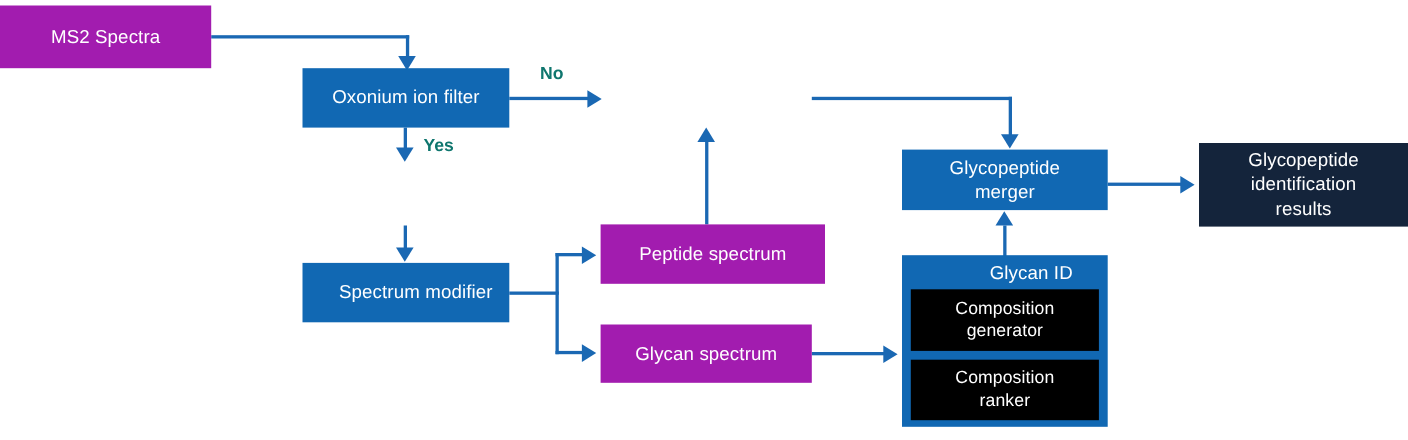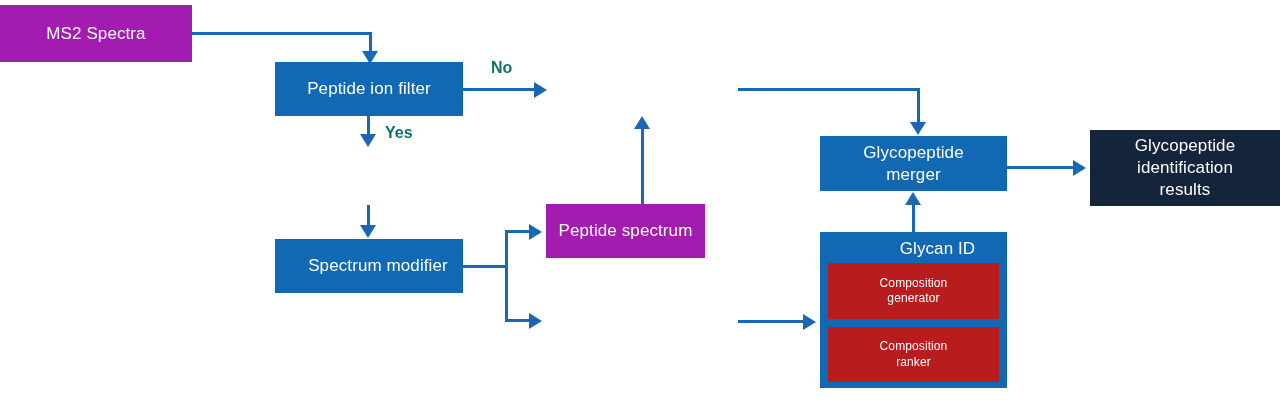--- a/index.html
+++ b/index.html
@@ -26,21 +26,21 @@
     font-size: 17px;
     line-height: 1.28;
     letter-spacing: 0.1px;
     white-space: pre-line;
     z-index: 3;
   }
   .node.light  { background: #a21caf; }
   .node.dark   { background: #1168b3; }
   .node.navy   { background: #14243b; }
   .node.group  { background: #1168b3; align-items: flex-start; padding-top: 6px; }
-  .node.subbox { background: #b91c1c; font-size: 12px; }
+  .node.subbox { background: #000000; font-size: 16px; }
 
   .edge {
     position: absolute;
     background: #1a68b3;
     z-index: 1;
   }
   .edge.h { height: 3px; }
   .edge.v { width: 3px; }
 
   .arrow {
@@ -114,28 +114,29 @@
   <div class="arrow up" style="left:905px; top:192px;"></div>
 
   <div class="edge h" style="left:1007px; top:166px; width:68px;"></div>
   <div class="arrow right" style="left:1073px; top:160px;"></div>
 
   <div class="edge-label" style="left:491px; top:59px;">No</div>
   <div class="edge-label" style="left:385px; top:124px;">Yes</div>
 
   <div class="node light" style="left:0px; top:5px; width:192px; height:57px;">MS2 Spectra</div>
 
-  <div class="node dark" style="left:275px; top:62px; width:188px; height:54px;">Peptide ion filter</div>
+  <div class="node dark" style="left:275px; top:62px; width:188px; height:54px;">Oxonium ion filter</div>
 
 
   <div class="node dark" style="left:275px; top:239px; width:188px; height:54px;padding-left:18px;">Spectrum modifier</div>
 
 
-  <div class="node light" style="left:546px; top:204px; width:159px; height:54px;">Peptide spectrum</div>
+  <div class="node light" style="left:546px; top:204px; width:204px; height:54px;">Peptide spectrum</div>
 
+  <div class="node light" style="left:546px; top:295px; width:192px; height:53px;">Glycan spectrum</div>
 
   <div class="node dark" style="left:820px; top:136px; width:187px; height:55px;">Glycopeptide
 merger</div>
 
   <div class="node group" style="left:820px; top:232px; width:187px; height:156px;">
     <span style="display:block; width:100%; text-align:center;margin-left:48px;">Glycan ID</span>
   </div>
 
   <div class="node subbox" style="left:828px; top:263px; width:171px; height:56px;">Composition
 generator</div>

